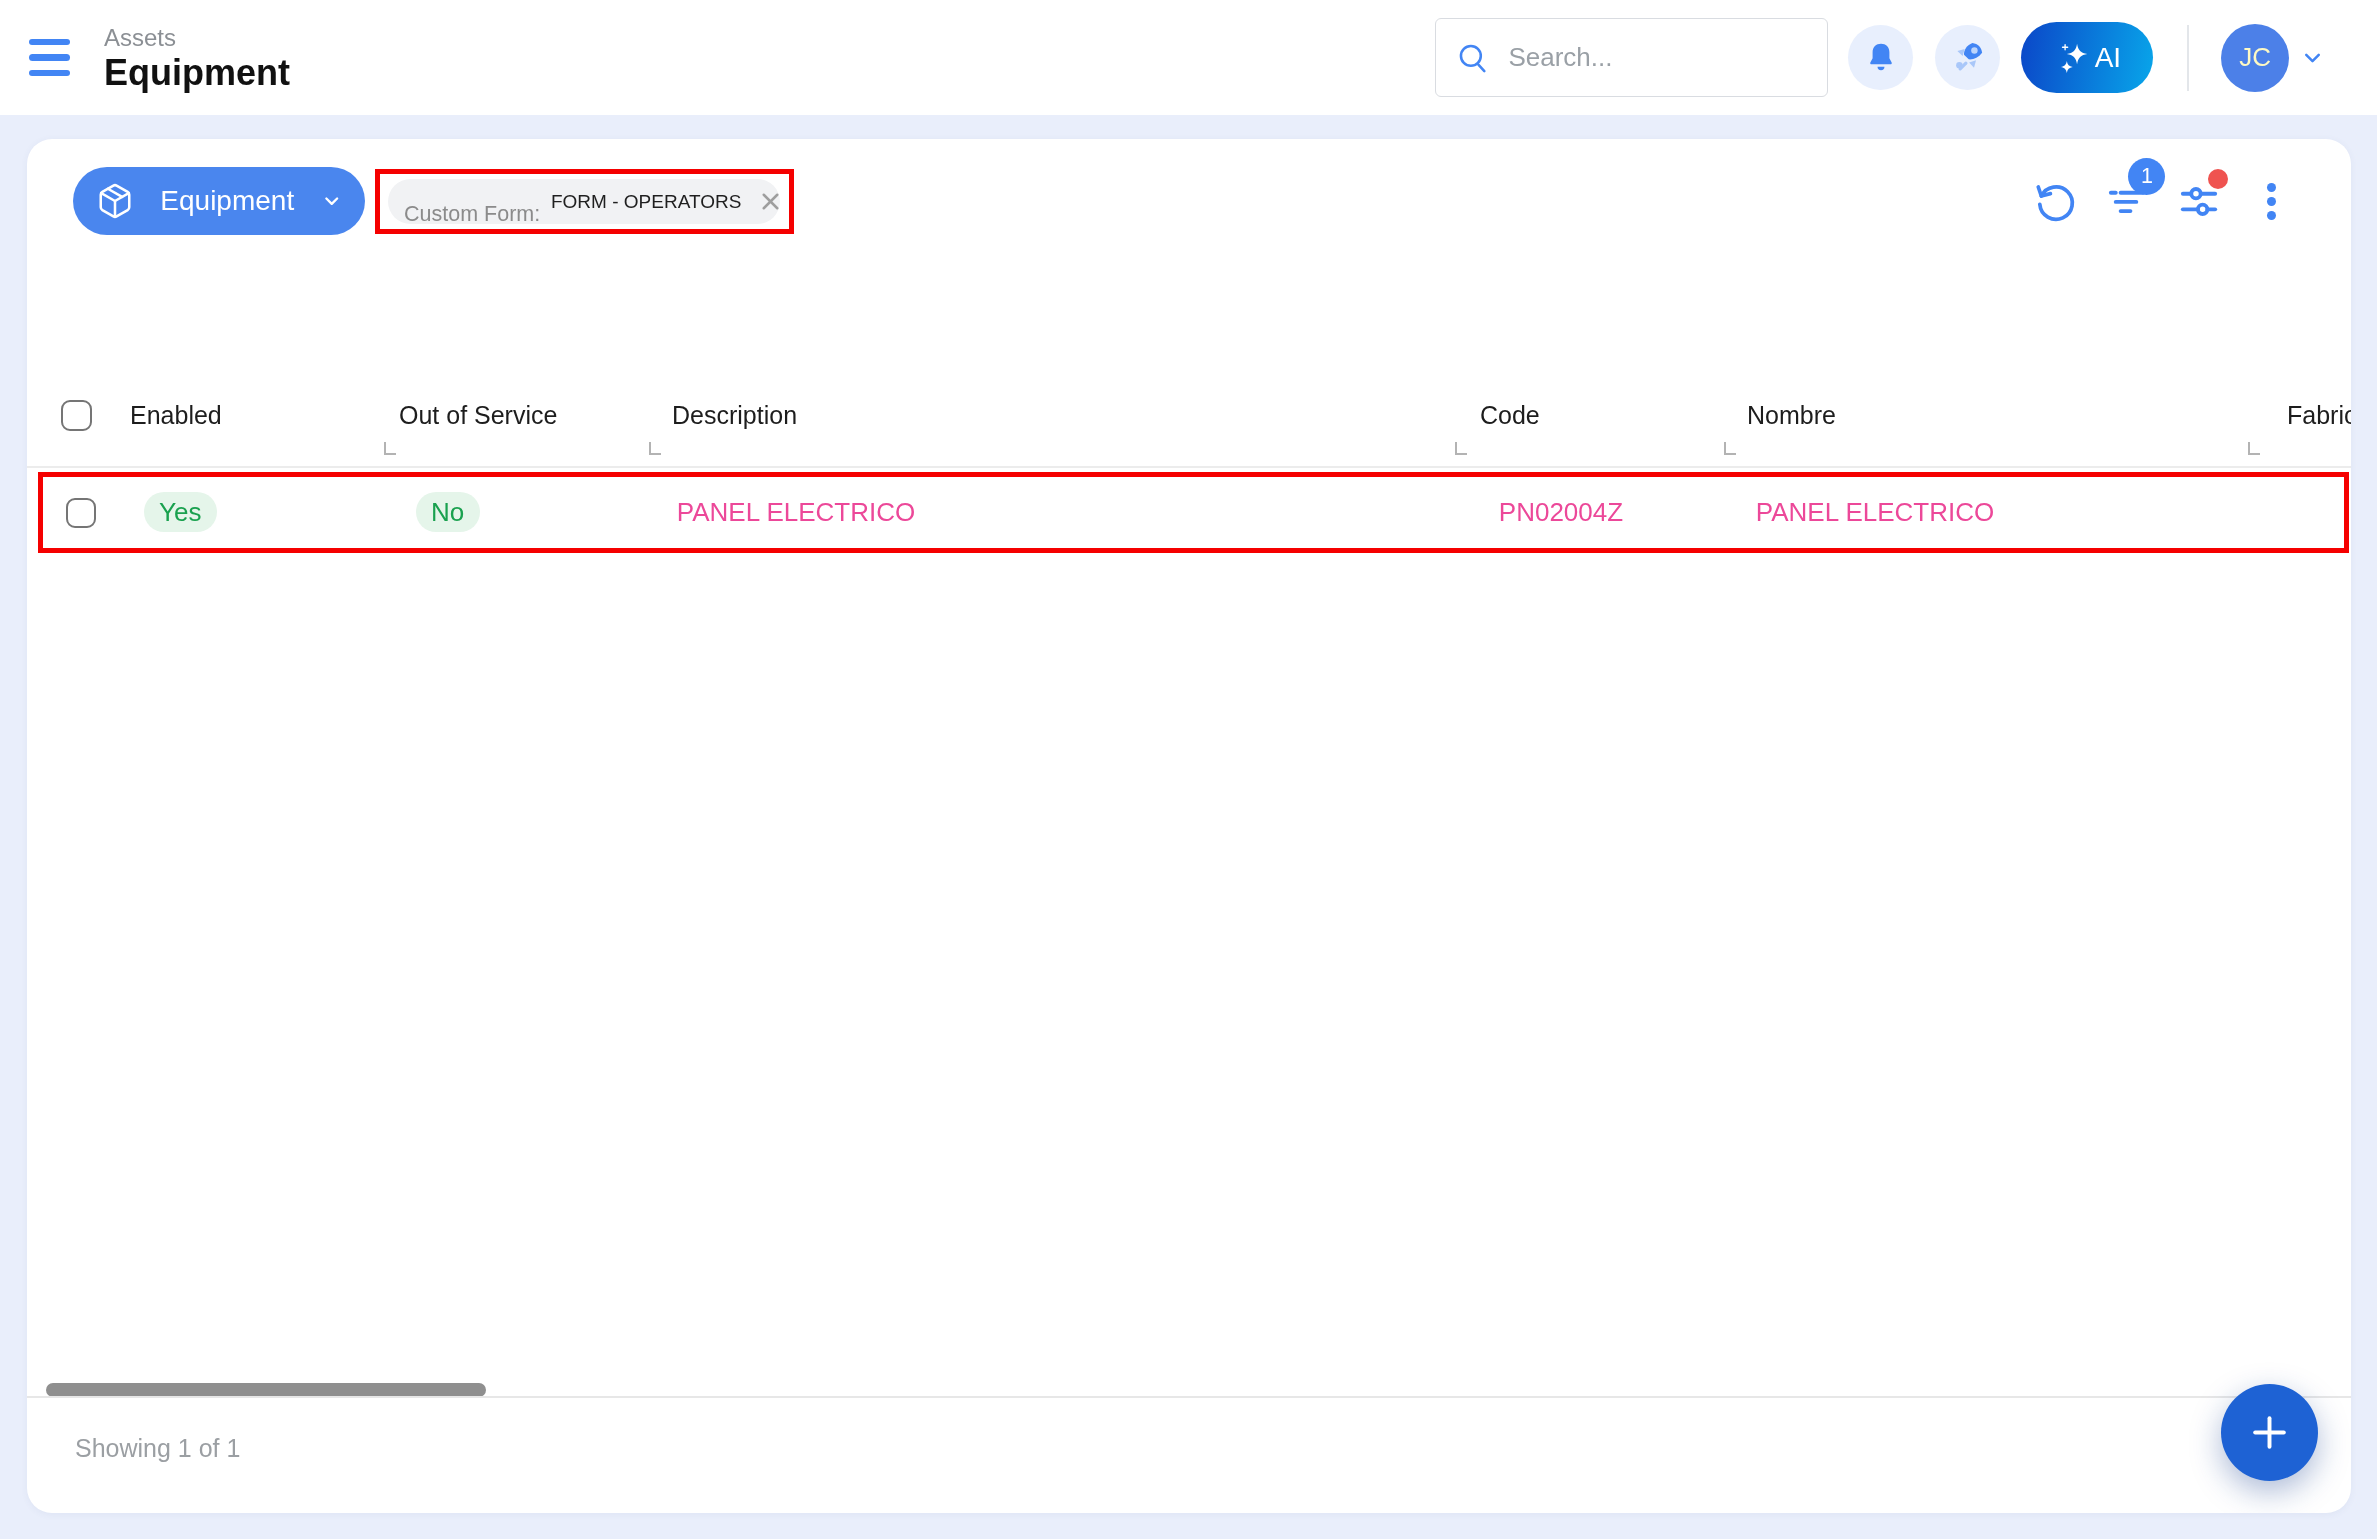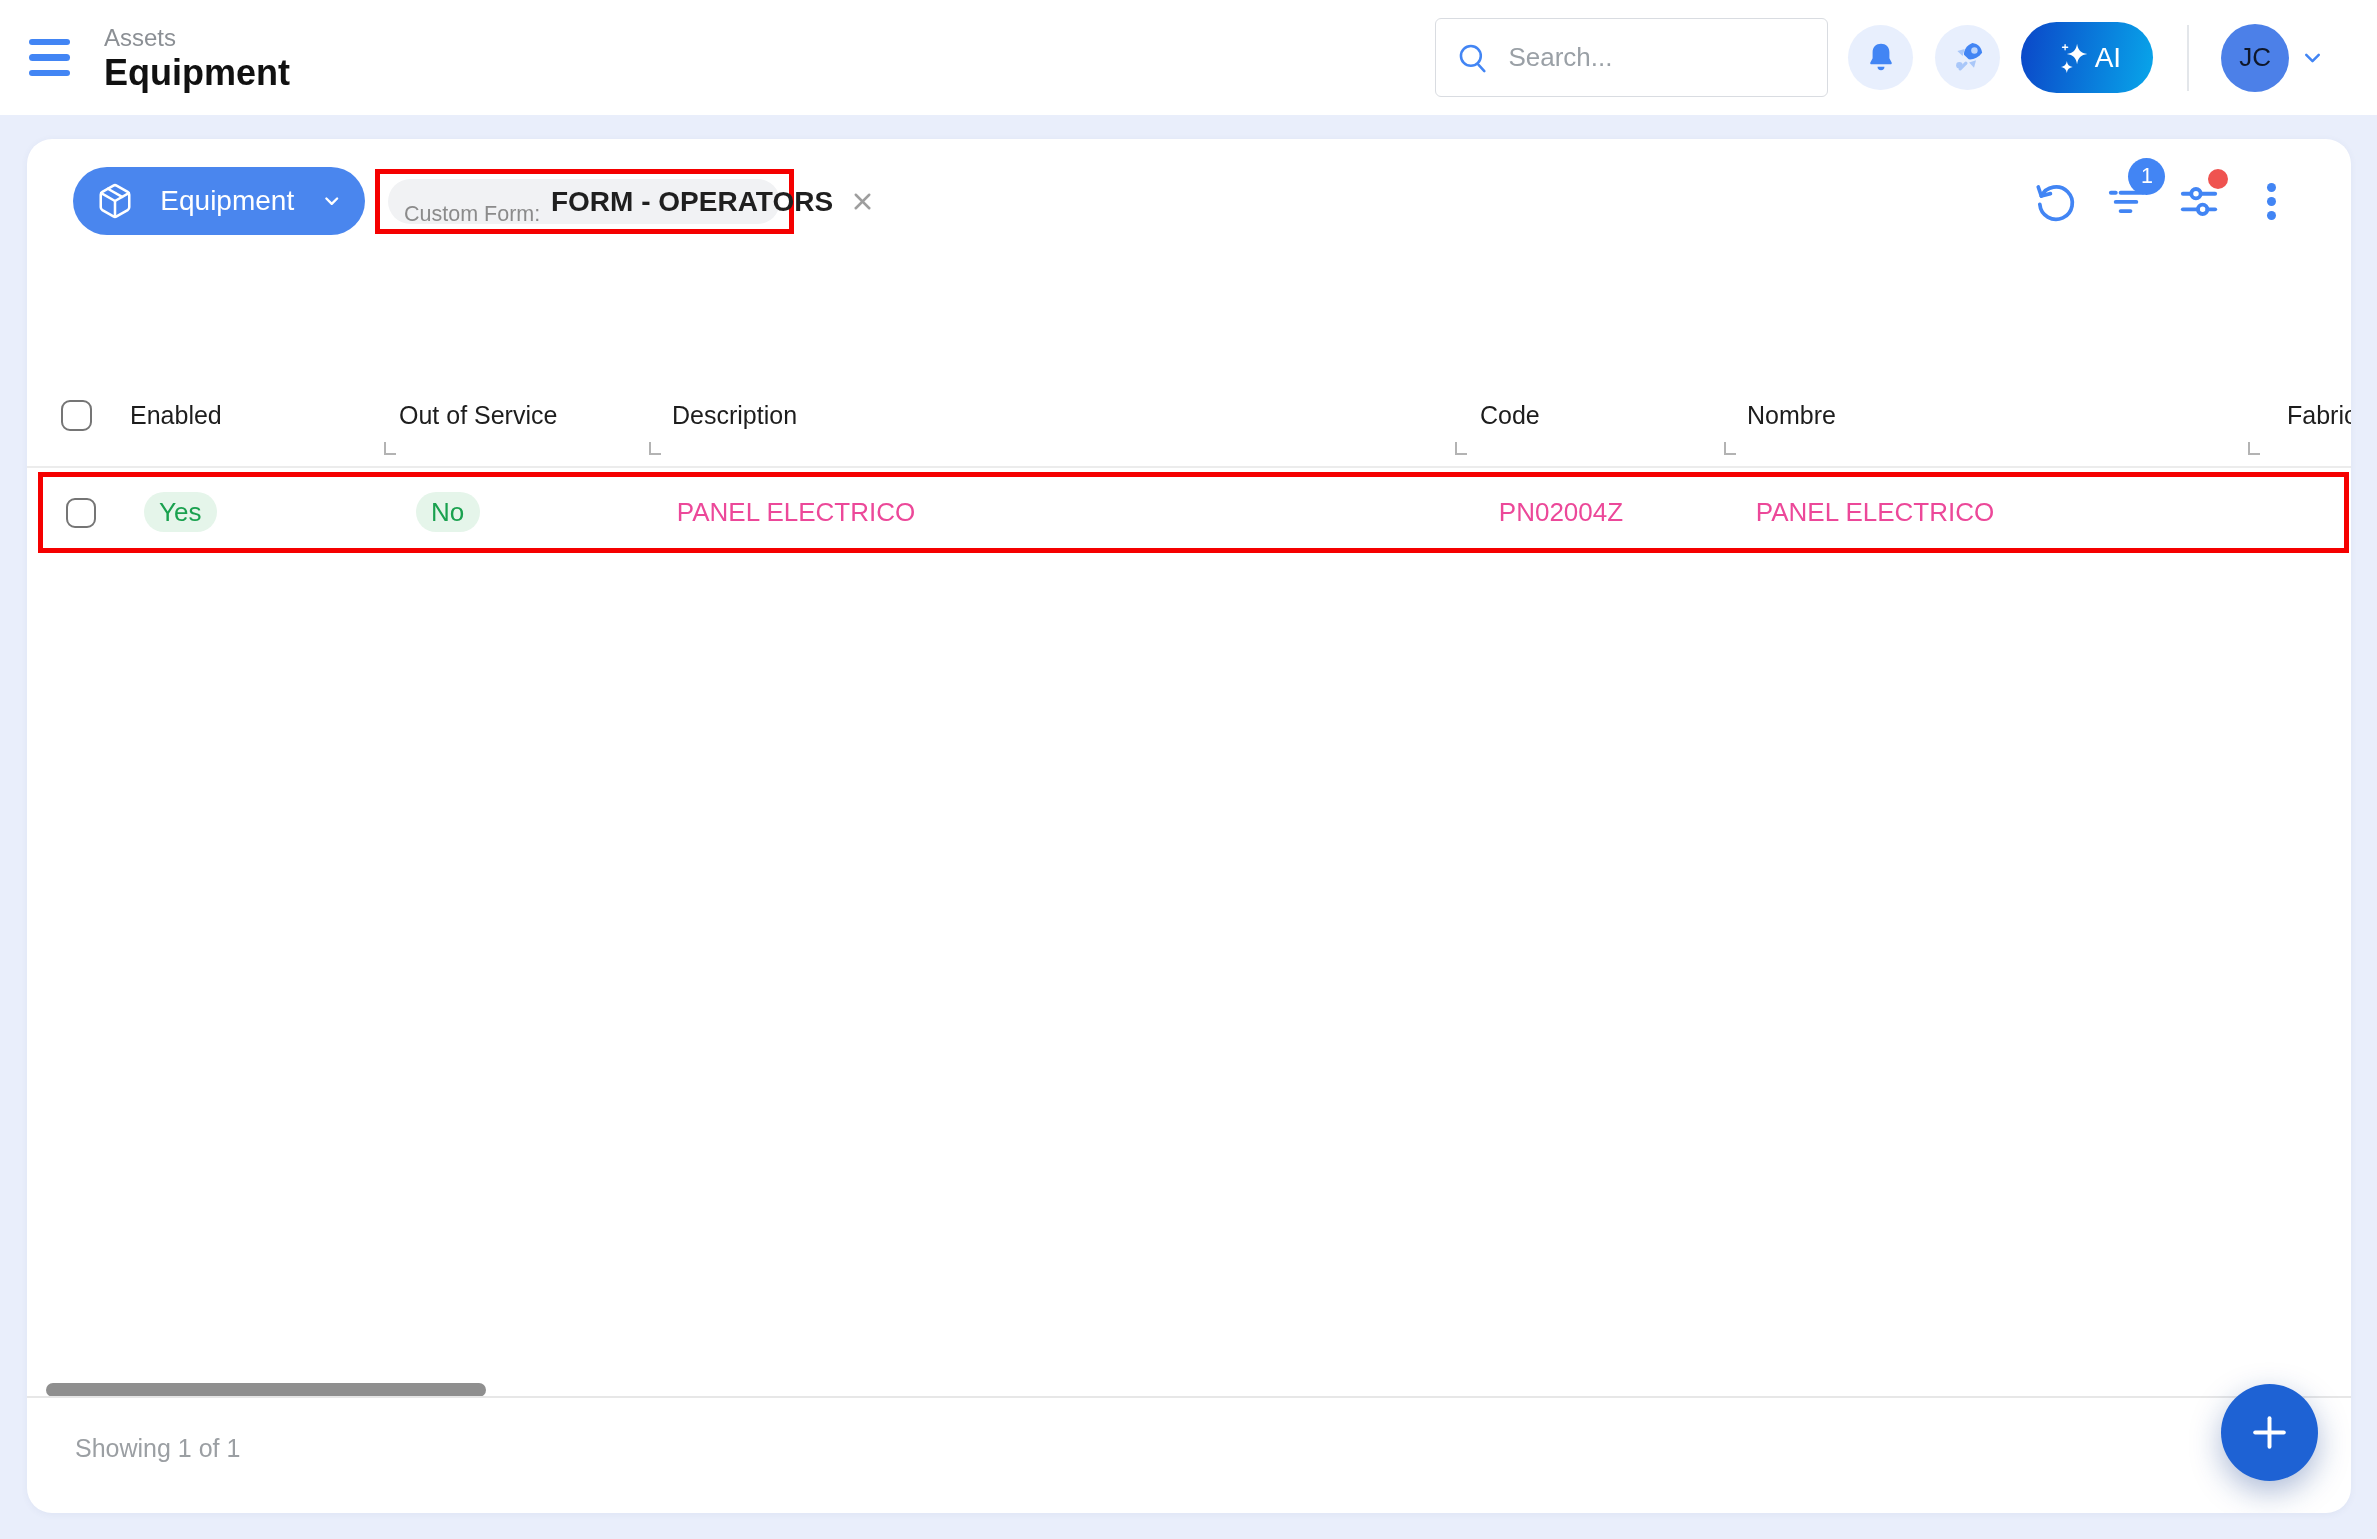--- a/index.html
+++ b/index.html
@@ -17,33 +17,33 @@
   .topbar-right { position:absolute; right:0; top:0; height:115px; display:flex; align-items:center; }
   .search-box { width:393px; height:79px; border:1.8px solid #d9dce1; border-radius:6px; display:flex; align-items:center; padding:0 20px; background:#fff; }
   .search-box svg { flex:0 0 auto; }
   .search-box input { border:none; outline:none; font-size:26px; color:#333; margin-left:18px; width:287px; font-family:inherit; background:transparent; }
   .search-box input::placeholder { color:#9aa0a6; }
   .icon-circle { width:65px; height:65px; border-radius:50%; background:#e8effd; display:flex; align-items:center; justify-content:center; cursor:pointer; }
   .bell-circle { margin-left:20px; }
   .rocket-circle { margin-left:21.5px; }
   .ai-btn { margin-left:21.5px; width:132px; height:71px; border:none; border-radius:36px; background:linear-gradient(100deg,#0b46c8 0%,#08a6ea 100%); color:#fff; display:flex; align-items:center; justify-content:center; font-size:28px; font-family:inherit; cursor:pointer; }
   .vdiv { width:1.8px; height:66px; background:#e3e6ea; margin-left:34px; }
-  .avatar { margin-left:32px; width:68px; height:68px; border-radius:50%; background:#4c80e8; color:#0f172a; font-size:26px; display:flex; align-items:center; justify-content:center; cursor:pointer; }
+  .avatar { margin-left:32px; width:68px; height:68px; border-radius:50%; background:#4c80e8; color:#fef9c3; font-size:26px; display:flex; align-items:center; justify-content:center; cursor:pointer; }
   .acct-chevron { margin-left:10.8px; margin-right:52px; cursor:pointer; }
 
   
   .card { position:absolute; left:27px; top:139px; width:2324px; height:1374px; background:#fff; border-radius:25px; overflow:hidden; box-shadow:0 1.8px 7.2px rgba(60,80,140,.06); }
 
   .equip-btn { position:absolute; left:46px; top:28px; width:292px; height:68px; border:none; border-radius:36px; background:#4a86ee; color:#fff; display:flex; align-items:center; padding:0 23px; gap:14.4px; font-size:28px; font-family:inherit; cursor:pointer; }
   .equip-btn .lbl { flex:1; text-align:center; }
 
   .chip-annotation { position:absolute; left:348px; top:30px; width:419px; height:65px; border:5.4px solid #f50000; }
   .chip { position:absolute; left:8px; top:5.4px; width:392px; height:45px; border-radius:25px; background:#f1f2f4; display:flex; align-items:center; padding:0 16px; cursor:pointer; }
   .chip .chip-label { font-size:21.5px; color:#8b8b8b; white-space:nowrap;margin-top:26px; }
-  .chip .chip-value { font-size:28px; color:#1f1f1f; margin-left:10.8px; white-space:nowrap;font-weight:bold; }
+  .chip .chip-value { font-size:19px; color:#1f1f1f; margin-left:10.8px; white-space:nowrap; }
   .chip .chip-x { margin-left:16px; display:flex; }
 
   .card-actions { position:absolute; top:39px; right:56px; display:flex; gap:25px; }
   .icon-btn { position:relative; width:47px; height:47px; display:flex; align-items:center; justify-content:center; cursor:pointer; background:none; border:none; }
   .badge { position:absolute; top:-20px; right:-14.4px; min-width:37px; height:37px; border-radius:50%; background:#4285f4; color:#fff; font-size:21.5px; display:flex; align-items:center; justify-content:center; }
   .reddot { position:absolute; top:-9px; right:-5.4px; width:20px; height:20px; border-radius:50%; background:#ef5350; }
   .kebab { display:flex; flex-direction:column; gap:5.4px; }
   .kebab i { width:9px; height:9px; border-radius:50%; background:#4285f4; }
 
   .segmented { position:absolute; left:37px; top:143px; height:57px; display:flex; border:1.8px solid #b7cdf9; border-radius:30.5px; overflow:hidden; background:#fff; }

